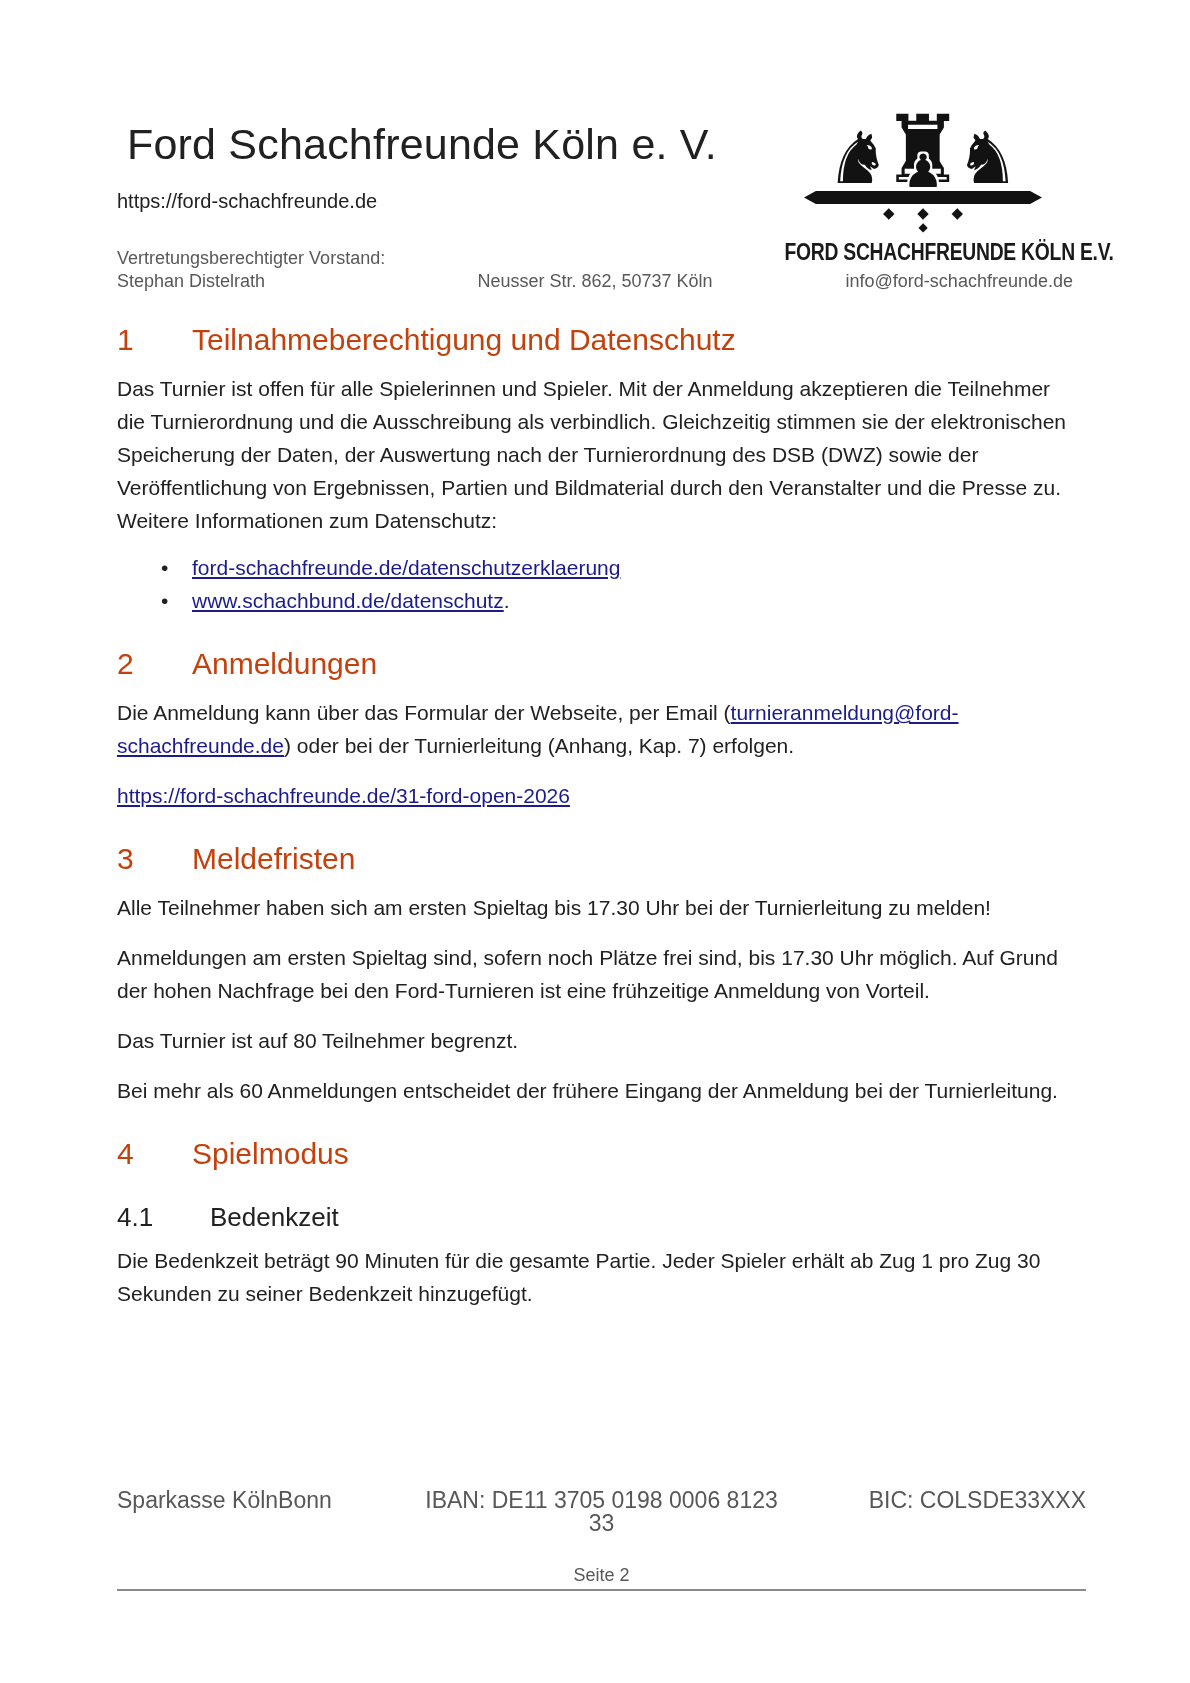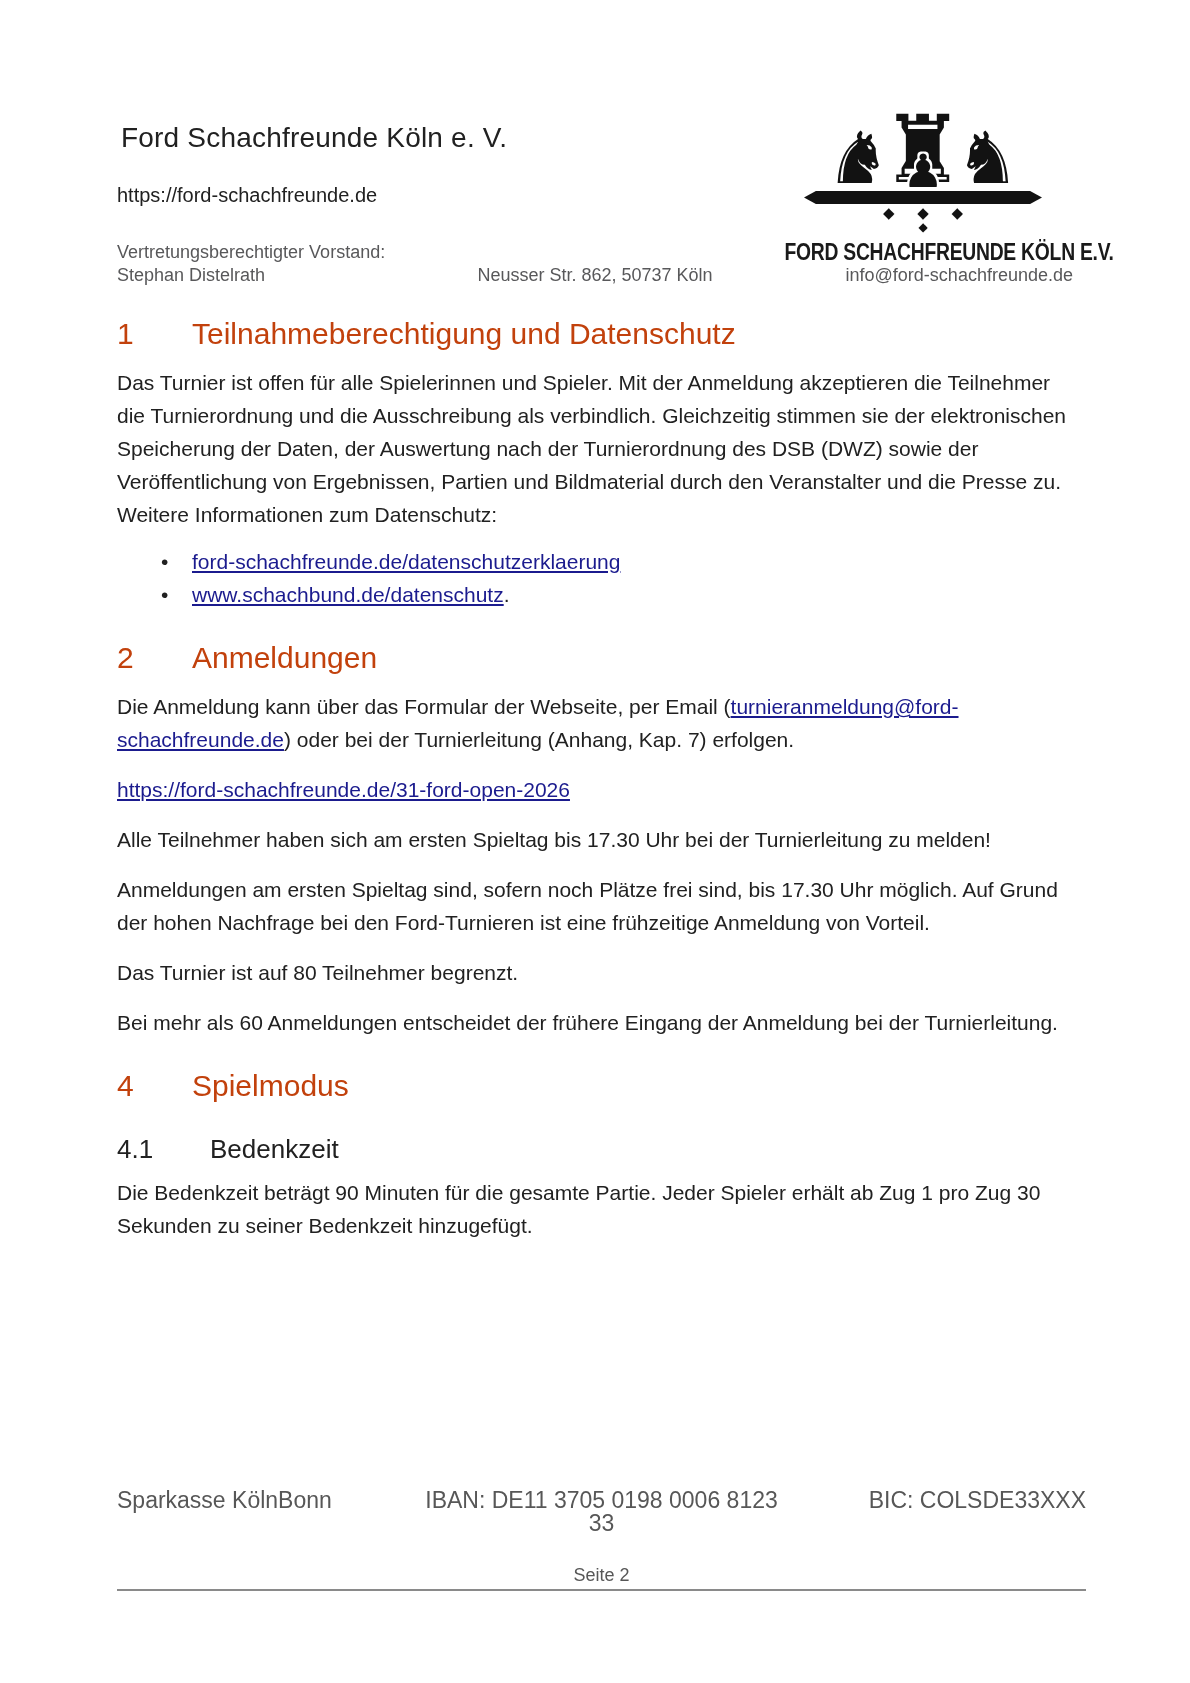--- a/index.html
+++ b/index.html
@@ -10,23 +10,23 @@
     margin: 0 auto;
     background: #ffffff;
     font-family: "Liberation Sans", sans-serif;
     color: #212121;
     box-sizing: border-box;
     padding: 112px 117px 0 117px;
     overflow: hidden;
   }
   
   .club-title {
-    font-size: 28px;
+    font-size: 43px;
     font-weight: 400;
-    margin: 4px;
+    margin: 10px;
     line-height: 44px;
     letter-spacing: 0.2px;
   }
   .website {
     margin-top: 22px;
     font-size: 20px;
     line-height: 26px;
     color: #212121;
   }
   .vorstand-label {
@@ -222,20 +222,23 @@
   <h2 class="sec">
     <span class="num">2</span><span>Anmeldungen</span>
   </h2>
   <p class="body-text">
     <span>Die Anmeldung kann über das Formular der Webseite, per Email (</span><a class="doc-link">turnieranmeldung@ford-schachfreunde.de</a><span>) oder bei der Turnierleitung (Anhang, Kap. 7) erfolgen.</span>
   </p>
   <p class="body-text">
     <a class="doc-link">https://ford-schachfreunde.de/31-ford-open-2026</a>
   </p>
 
+  <h2 class="sec">
+    <span class="num">3</span><span>Meldefristen</span>
+  </h2>
   <p class="body-text">Alle Teilnehmer haben sich am ersten Spieltag bis 17.30 Uhr bei der Turnierleitung zu melden!</p>
   <p class="body-text">Anmeldungen am ersten Spieltag sind, sofern noch Plätze frei sind, bis 17.30 Uhr möglich. Auf Grund der hohen Nachfrage bei den Ford-Turnieren ist eine frühzeitige Anmeldung von Vorteil.</p>
   <p class="body-text">Das Turnier ist auf 80 Teilnehmer begrenzt.</p>
   <p class="body-text">Bei mehr als 60 Anmeldungen entscheidet der frühere Eingang der Anmeldung bei der Turnierleitung.</p>
 
   <h2 class="sec">
     <span class="num">4</span><span>Spielmodus</span>
   </h2>
   <h3 class="subsec">
     <span class="num">4.1</span><span>Bedenkzeit</span>

